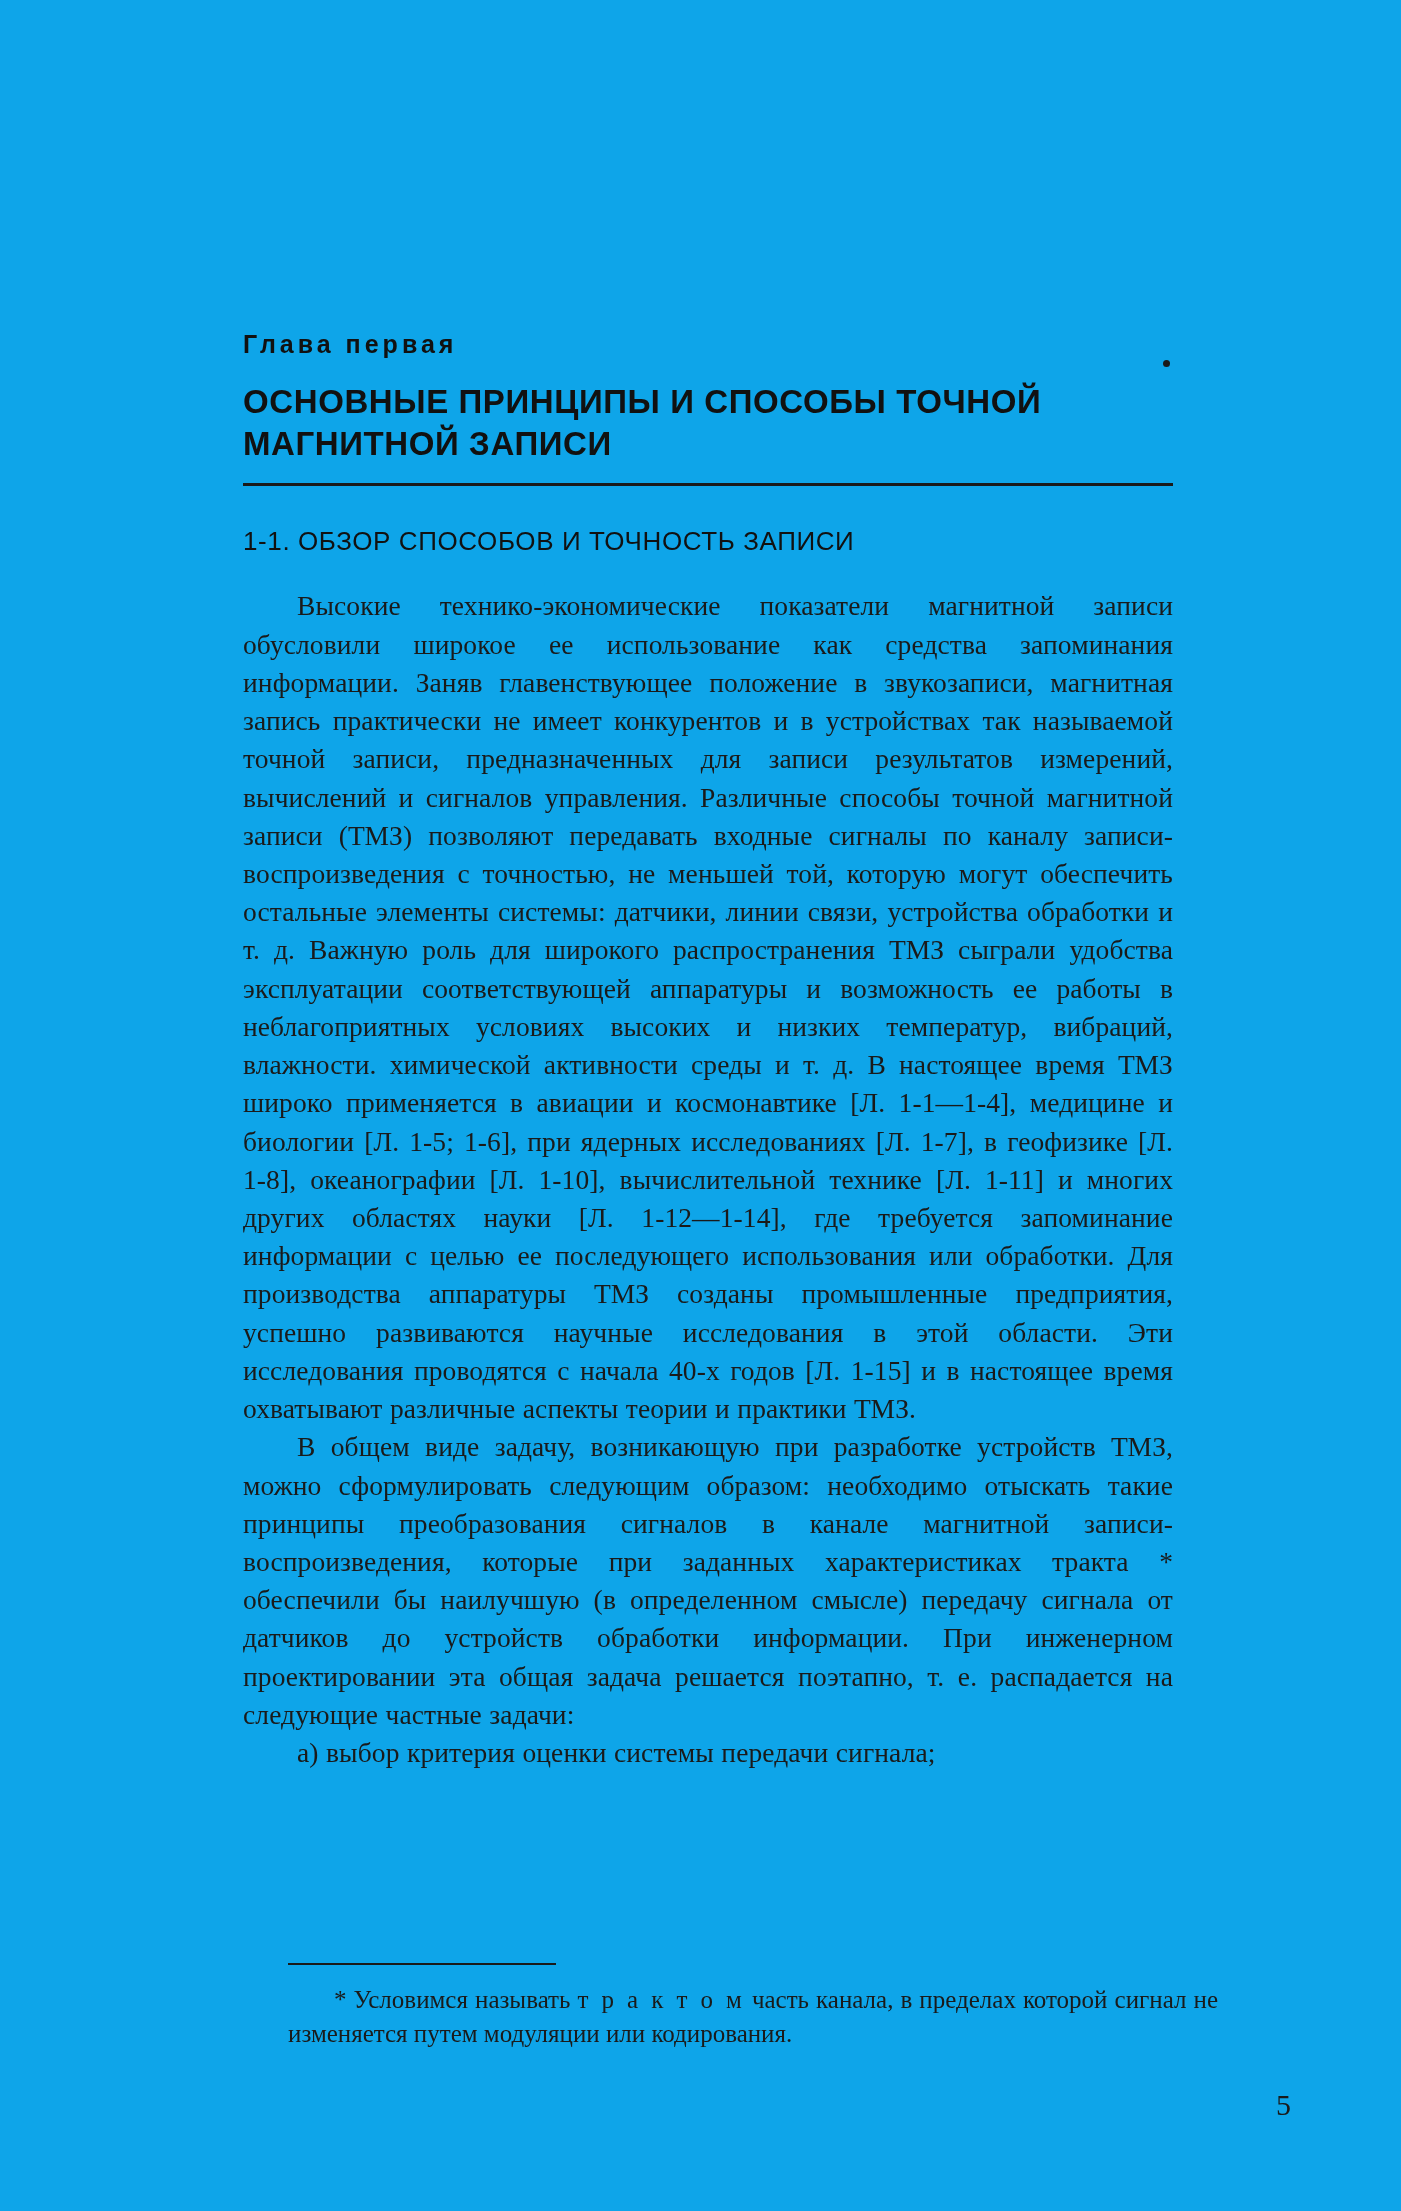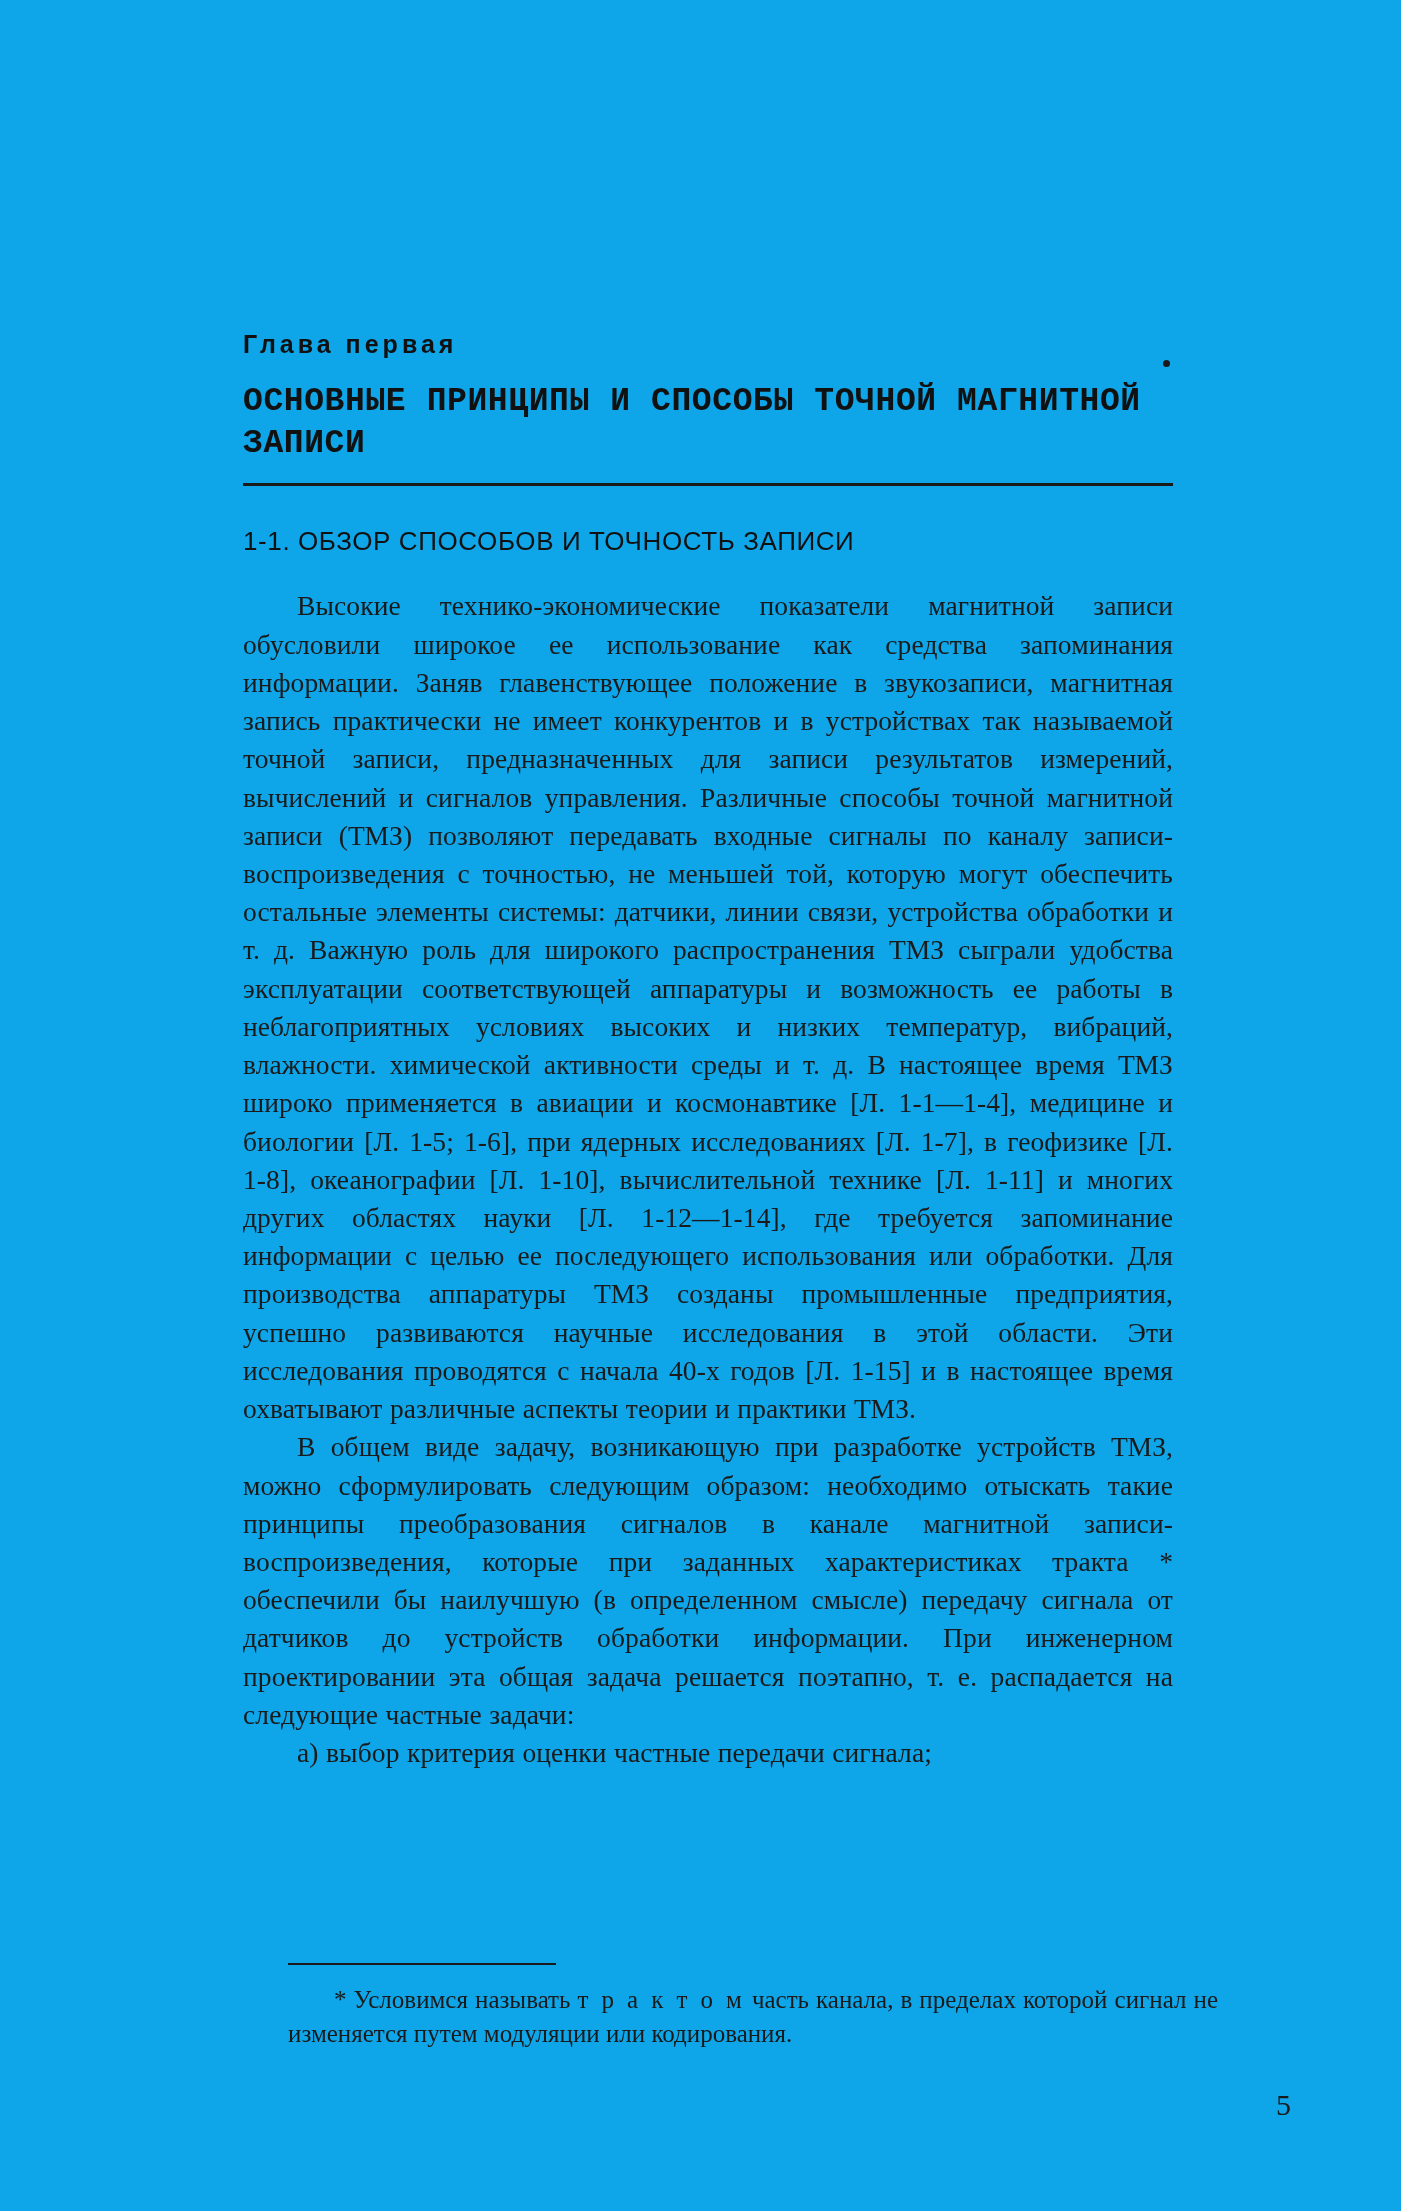--- a/index.html
+++ b/index.html
@@ -38,21 +38,21 @@
   }
   .chapter-label {
     font-family: "Liberation Sans", sans-serif;
     font-weight: bold;
     font-size: 25px;
     letter-spacing: 4px;
     margin: 0 0 22px 0;
     color: #111;
   }
   .chapter-title {
-    font-family: Liberation Mono, monospace;
+    font-family: Liberation Sans, sans-serif;
     font-weight: bold;
     font-size: 33px;
     line-height: 1.28;
     letter-spacing: 0.6px;
     margin: 0 0 18px 0;
     color: #111;
     text-transform: uppercase;
   }
   .rule {
     border: none;
@@ -127,21 +127,21 @@
     <h1 class="chapter-title">ОСНОВНЫЕ ПРИНЦИПЫ И СПОСОБЫ ТОЧНОЙ МАГНИТНОЙ ЗАПИСИ</h1>
 
     <hr class="rule">
 
     <h2 class="section-title">1-1. ОБЗОР СПОСОБОВ И ТОЧНОСТЬ ЗАПИСИ</h2>
 
     <p class="body-par">Высокие технико-экономические показатели магнитной записи обусловили широкое ее использование как средства запоминания информации. Заняв главенствующее положение в звукозаписи, магнитная запись практически не имеет конкурентов и в устройствах так называемой точной записи, предназначенных для записи результатов измерений, вычислений и сигналов управления. Различные способы точной магнитной записи (ТМЗ) позволяют передавать входные сигналы по каналу записи-воспроизведения с точностью, не меньшей той, которую могут обеспечить остальные элементы системы: датчики, линии связи, устройства обработки и т. д. Важную роль для широкого распространения ТМЗ сыграли удобства эксплуатации соответствующей аппаратуры и возможность ее работы в неблагоприятных условиях высоких и низких температур, вибраций, влажности. химической активности среды и т. д. В настоящее время ТМЗ широко применяется в авиации и космонавтике [Л. 1-1—1-4], медицине и биологии [Л. 1-5; 1-6], при ядерных исследованиях [Л. 1-7], в геофизике [Л. 1-8], океанографии [Л. 1-10], вычислительной технике [Л. 1-11] и многих других областях науки [Л. 1-12—1-14], где требуется запоминание информации с целью ее последующего использования или обработки. Для производства аппаратуры ТМЗ созданы промышленные предприятия, успешно развиваются научные исследования в этой области. Эти исследования проводятся с начала 40-х годов [Л. 1-15] и в настоящее время охватывают различные аспекты теории и практики ТМЗ.</p>
 
     <p class="body-par">В общем виде задачу, возникающую при разработке устройств ТМЗ, можно сформулировать следующим образом: необходимо отыскать такие принципы преобразования сигналов в канале магнитной записи-воспроизведения, которые при заданных характеристиках тракта * обеспечили бы наилучшую (в определенном смысле) передачу сигнала от датчиков до устройств обработки информации. При инженерном проектировании эта общая задача решается поэтапно, т. е. распадается на следующие частные задачи:</p>
 
-    <p class="body-par">а) выбор критерия оценки частные передачи сигнала;</p>
+    <p class="body-par">а) выбор критерия оценки системы передачи сигнала;</p>
 
   </div>
 
   <div class="footnote-wrap">
     <hr class="footnote-rule">
     <p class="footnote"><span>* Условимся называть</span>
       <span class="sp">т р а к т о м</span>
       <span>часть канала, в пределах которой сигнал не изменяется путем модуляции или кодирования.</span></p>
   </div>
 

